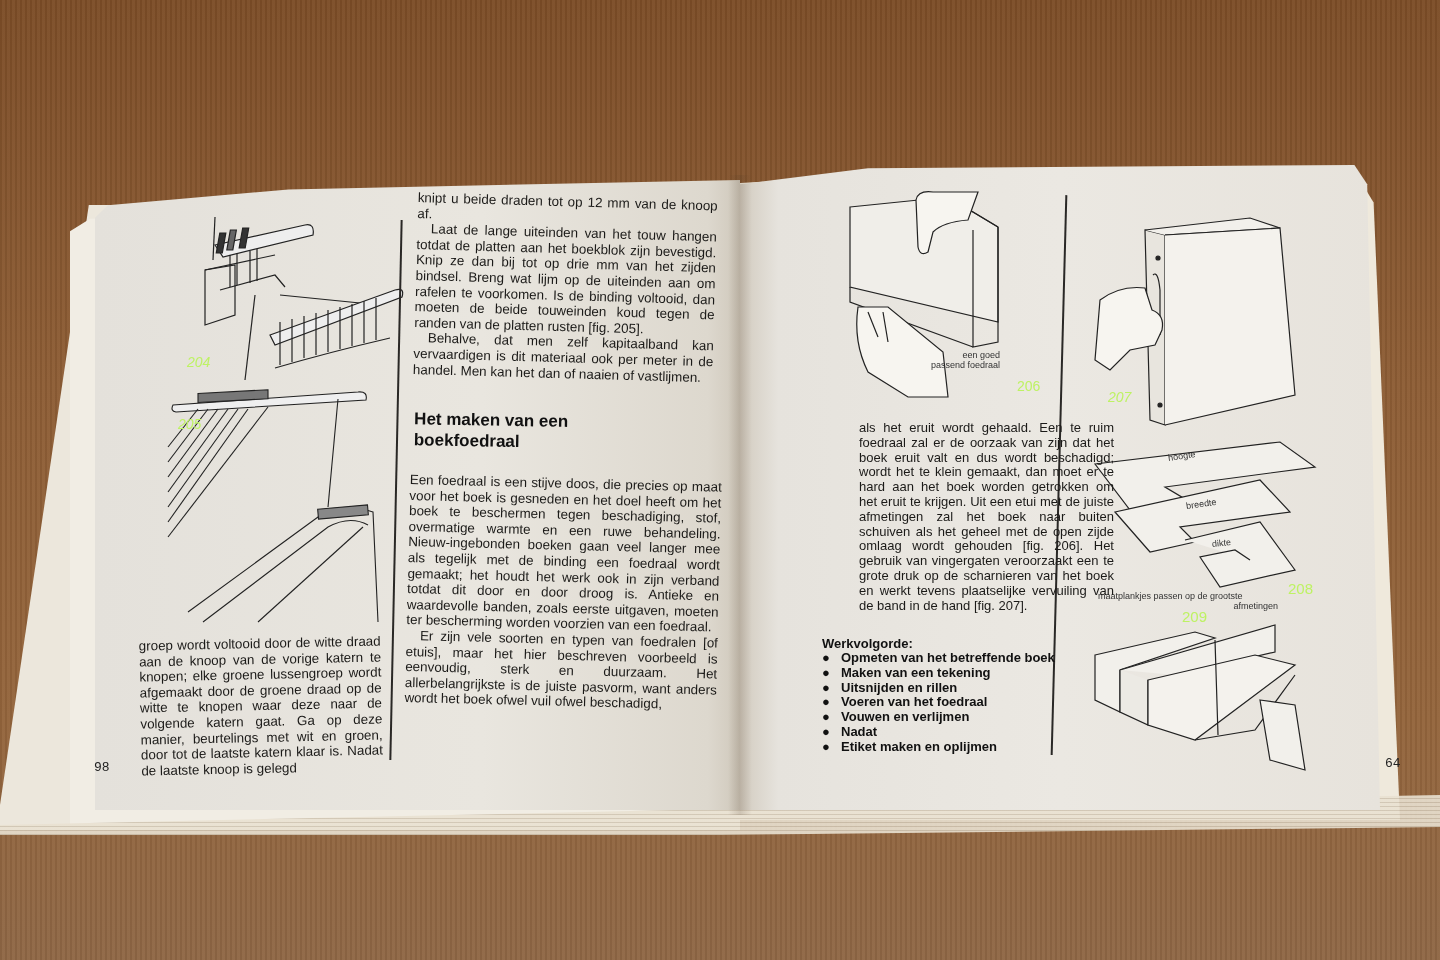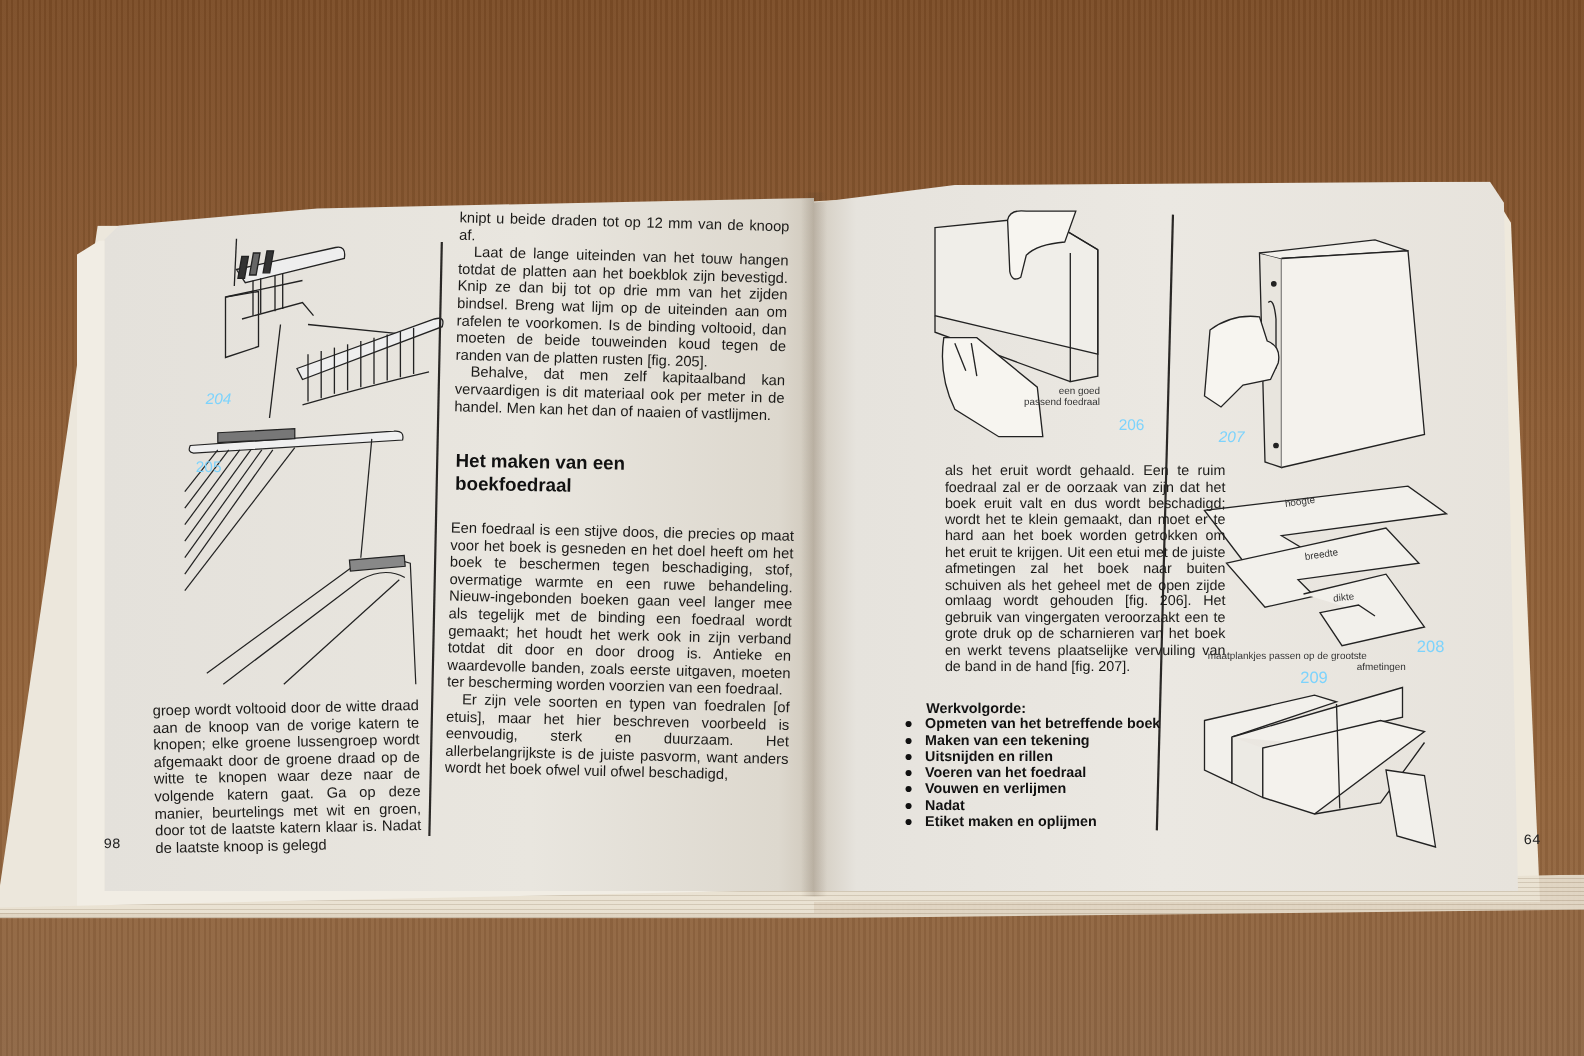--- a/index.html
+++ b/index.html
@@ -47,21 +47,21 @@
     position:absolute; left:0; top:795px; width:1440px; height:40px;
     background:repeating-linear-gradient(180deg,#e9e1d1 0 3px,#cfc4b1 3px 4px);
     clip-path:polygon(0 75%, 50% 35%, 100% 0, 100% 80%, 50% 100%, 0 100%);
     opacity:.9;
   }
   .text-block { position:absolute; font-size:13.4px; line-height:15.6px; text-align:justify; color:#1b1a18; }
   .text-block p { margin:0; }
   .indent { text-indent:14px; }
   .rule { position:absolute; width:2px; background:#2a2826; }
   .heading { position:absolute; font-weight:bold; font-size:17px; line-height:21px; color:#111; }
-  .fig-num { position:absolute; font-size:14px; color:#7dd3fc; }
+  .fig-num { position:absolute; font-size:14px; color:#bef264; }
   .caption { position:absolute; font-size:9px; color:#333; text-align:right; }
   .page-num { position:absolute; font-size:13px; color:#222;font-family:Liberation Mono, monospace; }
   .list { position:absolute; font-size:13px; line-height:14.8px; font-weight:bold; color:#111; margin:0; padding:0; list-style:none; }
   .list li { display:flex; gap:12px; }
   .list li .dot { width:7px; text-align:center; }
   svg { position:absolute; overflow:visible; }
   svg * { vector-effect:non-scaling-stroke; }
 </style>
 </head>
 <body>
@@ -114,21 +114,21 @@
       <line x1="60" y1="22" x2="0" y2="105"></line>
     <line x1="70" y1="22" x2="0" y2="120"></line>
       <line x1="80" y1="22" x2="0" y2="135"></line>
     <line x1="100" y1="20" x2="0" y2="150"></line>
     <line x1="170" y1="12" x2="160" y2="120"></line>
     <path d="M20 225 L150 130 Q175 115 205 125 L210 235"></path>
     <path d="M35 235 L160 140 Q182 128 200 138"></path>
     <rect x="150" y="120" width="50" height="10" fill="#888" transform="rotate(-5 175 125)"></rect>
     <line x1="90" y1="235" x2="195" y2="140"></line>
   </svg>
-  <div class="fig-num" style="left:178px;top:416px;">205</div>
+  <div class="fig-num" style="left:178px;top:416px;font-style:italic;">205</div>
 
   <div class="text-block" style="left:140px;top:636px;width:242px;transform:rotate(-1.2deg);">
     <p>groep wordt voltooid door de witte draad aan de knoop van de vorige katern te knopen; elke groene lussengroep wordt afgemaakt door de groene draad op de witte te knopen waar deze naar de volgende katern gaat. Ga op deze manier, beurtelings met wit en groen, door tot de laatste katern klaar is. Nadat de laatste knoop is gelegd</p>
   </div>
   <div class="page-num" style="left:94px;top:760px;">98</div>
 
   <div class="rule" style="left:395px;top:220px;height:540px;transform:rotate(1.2deg);"></div>
 
   <div class="text-block" style="left:418px;top:190px;width:300px;transform:rotate(1.6deg);transform-origin:left top;">
     <p>knipt u beide draden tot op 12 mm van de knoop af.</p>
@@ -196,21 +196,21 @@
     <path d="M30 50 L30 92 L58 105 L58 60" fill="#eceae4"></path>
     <path d="M58 60 L165 35 L205 45 L105 120 L58 105 Z" fill="#f4f2ed"></path>
     <path d="M105 120 L165 110 L205 55"></path>
     <path d="M170 80 L205 85 L215 150 L180 140 Z" fill="#f2f0eb"></path>
     <path d="M125 20 L128 115"></path>
   </svg>
 
   <div class="text-block" style="left:818px;top:421px;width:255px;font-size:13px;line-height:14.8px;margin-left:41px;">
     <p>als het eruit wordt gehaald. Een te ruim foedraal zal er de oorzaak van zijn dat het boek eruit valt en dus wordt beschadigd; wordt het te klein gemaakt, dan moet er te hard aan het boek worden getrokken om het eruit te krijgen. Uit een etui met de juiste afmetingen zal het boek naar buiten schuiven als het geheel met de open zijde omlaag wordt gehouden [fig. 206]. Het gebruik van vingergaten veroorzaakt een te grote druk op de scharnieren van het boek en werkt tevens plaatselijke vervuiling van de band in de hand [fig. 207].</p>
   </div>
-  <div style="position:absolute;left:842px;top:636px;font-weight:bold;font-size:13px;color:#111;">Werkvolgorde:</div>
+  <div style="position:absolute;left:822px;top:636px;font-weight:bold;font-size:13px;color:#111;">Werkvolgorde:</div>
   <ul class="list" style="left:822px;top:651px;width:260px;">
     <li>
         <span class="dot">●</span>
         <span>Opmeten van het betreffende boek</span>
       </li>
     <li>
         <span class="dot">●</span>
         <span>Maken van een tekening</span>
       </li>
     <li>

